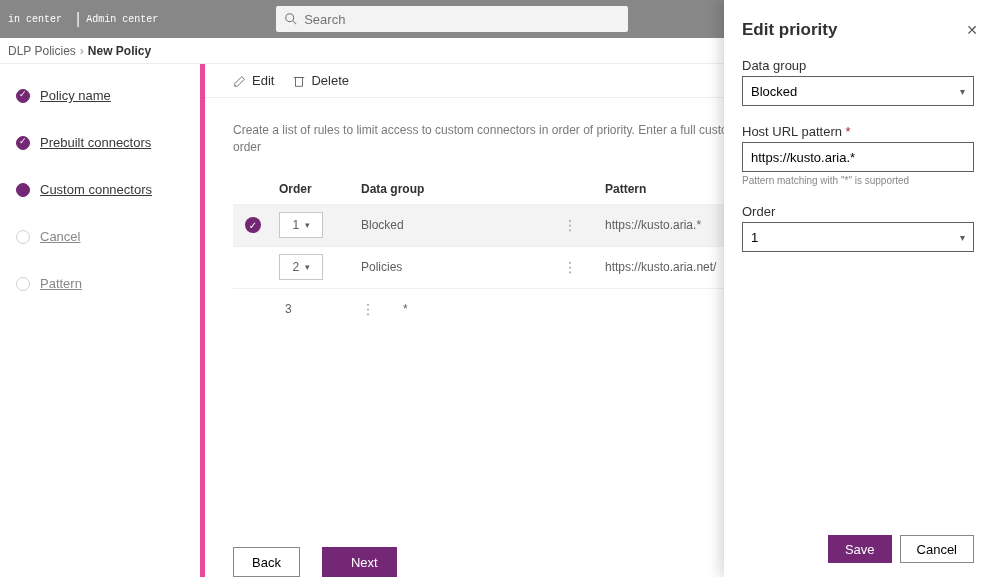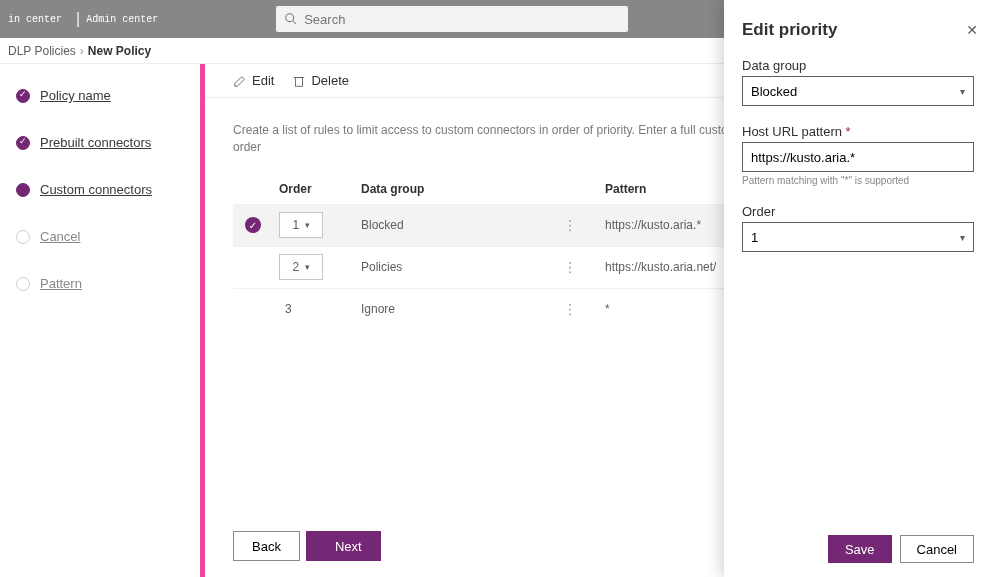--- a/index.html
+++ b/index.html
@@ -45,21 +45,21 @@
     .col-act { width: 42px; }
     .col-pat { flex: 1; }
     .trow { display: flex; align-items: center; font-size: 12px; color: #605e5c; height: 42px; border-top: 1px solid #f0f0f0; }
     .trow.sel { background: #f3f3f3; }
     .chk-circle { width: 16px; height: 16px; border-radius: 50%; background: #742774; margin-left: 12px; display: flex; align-items: center; justify-content: center;}
     .chk-circle::after { content: "✓"; color: #fff; font-size: 10px; }
     .ord-sel { width: 44px; height: 26px; border: 1px solid #c8c6c4; background: #fff; display: flex; align-items: center; justify-content: center; gap: 6px; font-size: 12px; }
     .ord-sel .chev { font-size: 9px; color: #605e5c; }
     .dots { color: #999; font-size: 14px; cursor: pointer;}
     
-    .footer { position: absolute; bottom: 16px; left: 28px; display: flex; gap: 6px; }
+    .footer { position: absolute; bottom: 0; left: 28px; display: flex; gap: 22px; }
     .btn { height: 30px; border: 1px solid #8a8886; background: #fff; padding: 0 18px; font-size: 13px; cursor: pointer; }
     .btn.primary { background: #742774; color: #fff; border-color: #742774; padding-left: 28px; }
     
     .panel { position: absolute; right: 0; top: 0; width: 268px; height: 100%; background: #fff; box-shadow: -3px 0 14px rgba(0,0,0,.18); padding: 20px 18px; }
     .panel .ptitle { font-size: 17px; font-weight: 600; color: #323130; }
     .panel .px { position: absolute; right: 14px; top: 22px; cursor: pointer; color: #605e5c; font-size: 14px; }
     .panel .flabel { font-size: 13px; color: #323130; margin-top: 18px; display: block; }
     .panel .req { color: #a4262c; }
     .panel .sel, .panel .txt { width: 100%; height: 30px; border: 1px solid #605e5c; margin-top: 3px; font-size: 13px; padding: 0 8px; background: #fff; }
     .panel .sel { display: flex; align-items: center; justify-content: space-between; }
@@ -171,21 +171,20 @@
               </span>
             </div>
           <div class="col-grp">Policies</div>
           <div class="col-act"><span class="dots">⋮</span></div>
           <div class="col-pat">https://kusto.aria.net/</div>
         </div>
 
         <div class="trow">
           <div class="col-chk"></div>
           <div class="col-ord" style="padding-left:6px">3</div>
-          <div class="col-grp">Ignore</div>
           <div class="col-act"><span class="dots">⋮</span></div>
           <div class="col-pat">*</div>
         </div>
       </div>
     </div>
 
     <div class="footer">
       <button class="btn">Back</button>
       <button class="btn primary">Next</button>
     </div>

